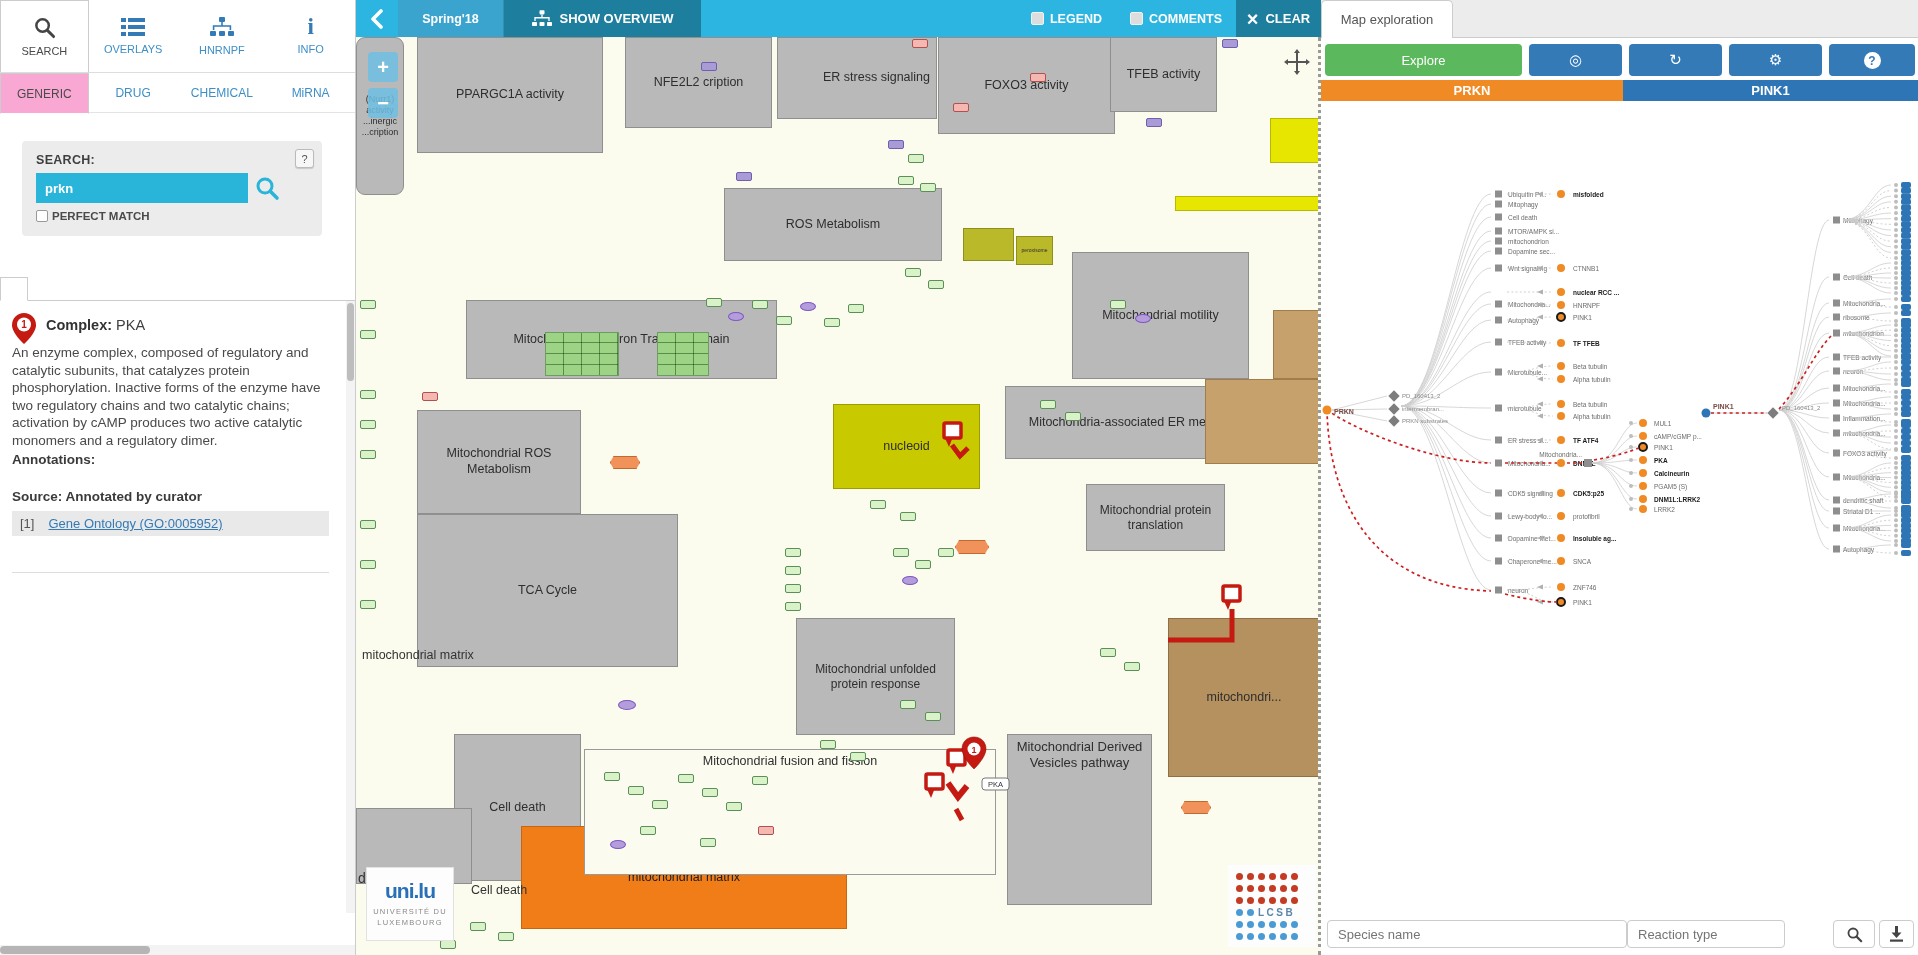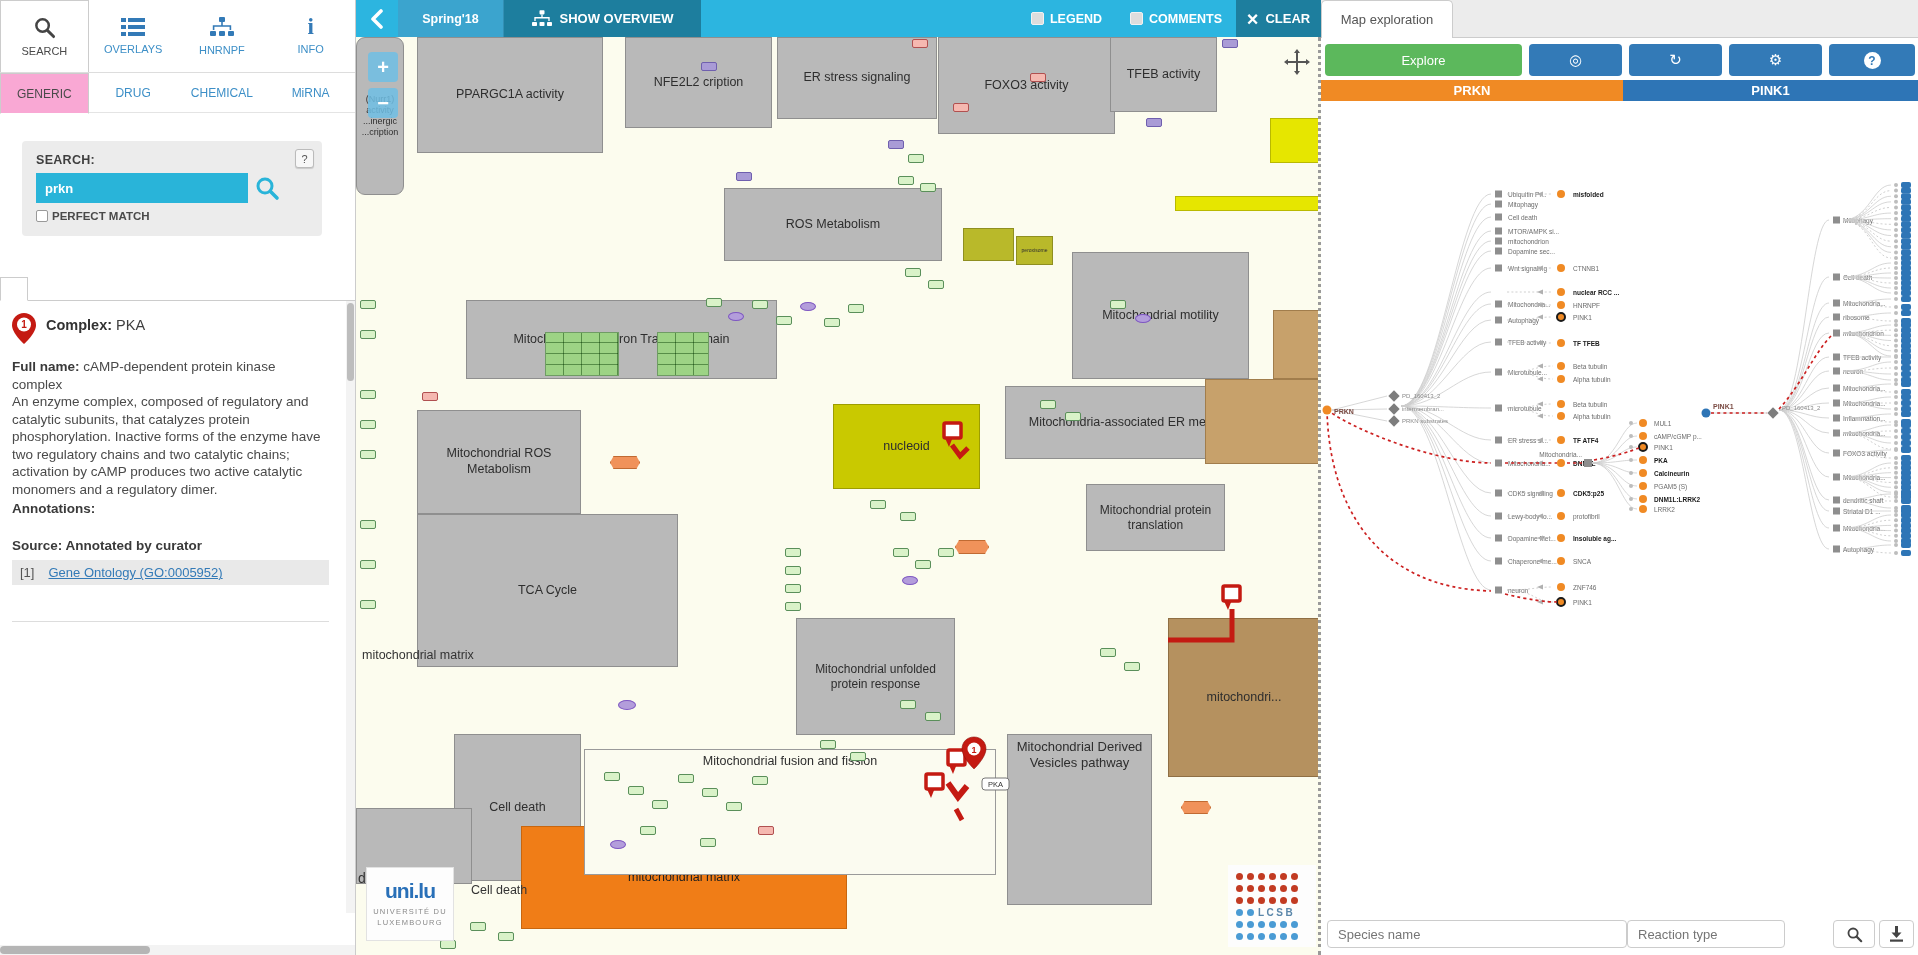--- a/index.html
+++ b/index.html
@@ -188,21 +188,20 @@
       <div id="results-notch"></div>
       <div id="results-body">
         <div class="res-head">
           <svg width="24" height="31" viewBox="0 0 24 31">
             <path d="M12 0C5.4 0 0 5.4 0 12c0 8.6 12 19 12 19s12-10.4 12-19C24 5.4 18.6 0 12 0z" fill="#c41a12"></path>
             <circle cx="12" cy="11.5" r="7" fill="#fff"></circle>
             <text x="12" y="15.2" text-anchor="middle" font-size="10" font-weight="bold" fill="#c41a12">1</text>
           </svg>
           <div class="res-title"><b>Complex:</b><span> PKA</span></div>
         </div>
-        <p class="res-text"><b>Full name: </b><span>cAMP-dependent protein kinase complex</span></p>
         <p class="res-text" style="margin-top:0">An enzyme complex, composed of regulatory and catalytic subunits, that catalyzes protein phosphorylation. Inactive forms of the enzyme have two regulatory chains and two catalytic chains; activation by cAMP produces two active catalytic monomers and a regulatory dimer.</p>
         <div class="annot">Annotations:</div>
         <div class="source">Source: Annotated by curator</div>
         <div class="ref-row">
           <span class="ref-idx">[1]</span>
           <a class="ref-link">Gene Ontology (GO:0005952)</a>
         </div>
         <div class="res-divider"></div>
       </div>
       <div id="v-scroll">
@@ -253,21 +252,21 @@
       <div id="comps">
           <div class="comp gray" style="left: 0px; top: 0px; width: 48px; height: 158px; font-size: 9px; border-radius: 9px;">
             <span>(Nurr1) activity ...inergic ...cription</span>
           </div>
           <div class="comp gray" style="left: 61px; top: 0px; width: 186px; height: 116px;">
             <span>PPARGC1A activity</span>
           </div>
           <div class="comp gray" style="left: 269px; top: 0px; width: 147px; height: 91px;">
             <span>NFE2L2 cription</span>
           </div>
-          <div class="comp gray" style="left: 421px; top: 0px; width: 160px; height: 82px;">
+          <div class="comp gray" style="left: 421px; top: 0px; width: 160px; height: 82px; justify-content: flex-end;">
             <span>ER stress signaling</span>
           </div>
           <div class="comp gray" style="left: 582px; top: 0px; width: 177px; height: 97px;">
             <span>FOXO3 activity</span>
           </div>
           <div class="comp gray" style="left: 754px; top: 0px; width: 107px; height: 75px;">
             <span>TFEB activity</span>
           </div>
           <div class="comp gray" style="left: 368px; top: 151px; width: 218px; height: 73px;">
             <span>ROS Metabolism</span>

